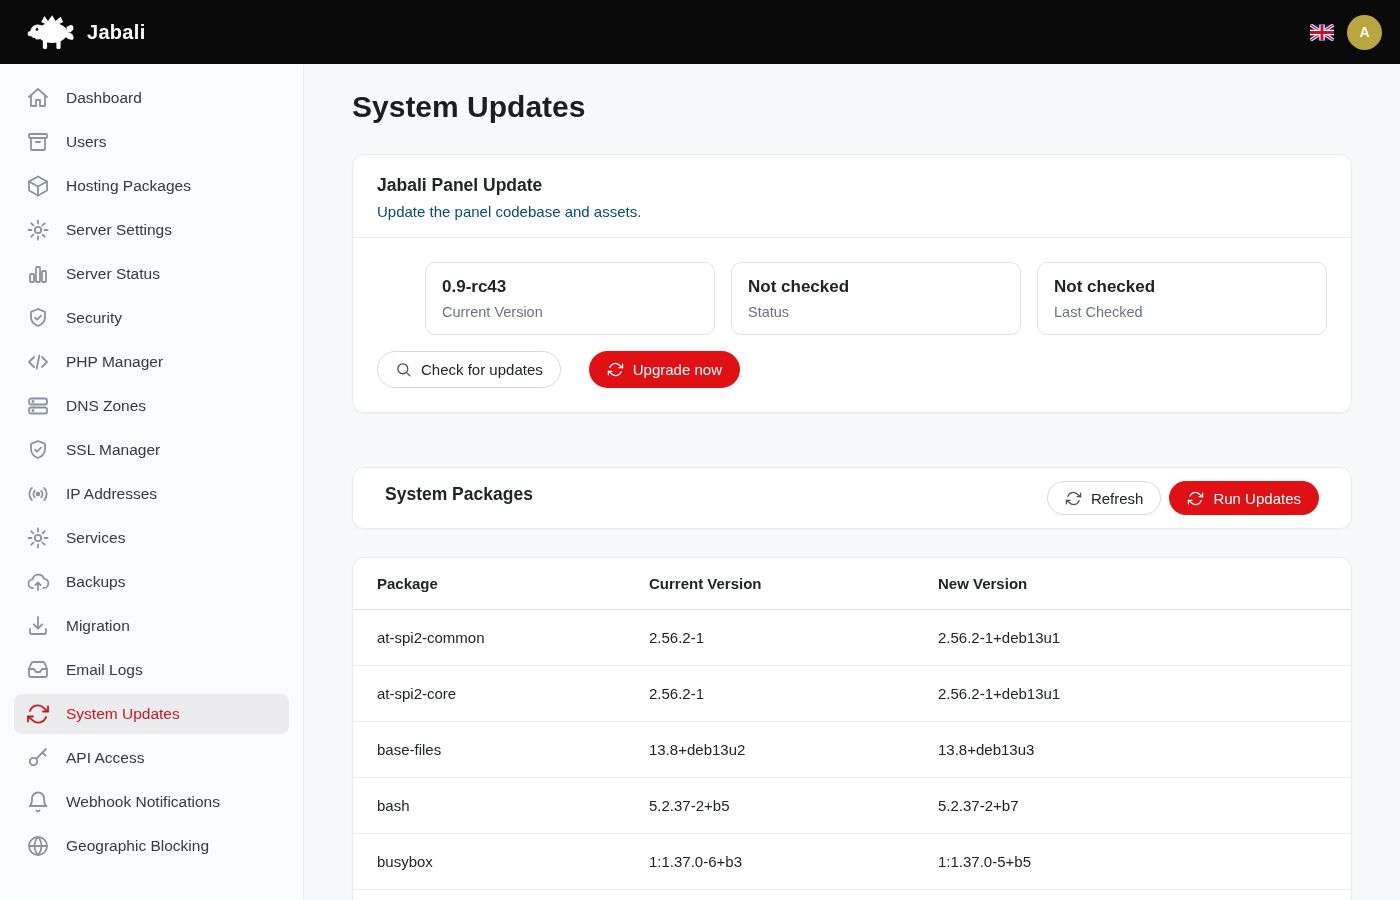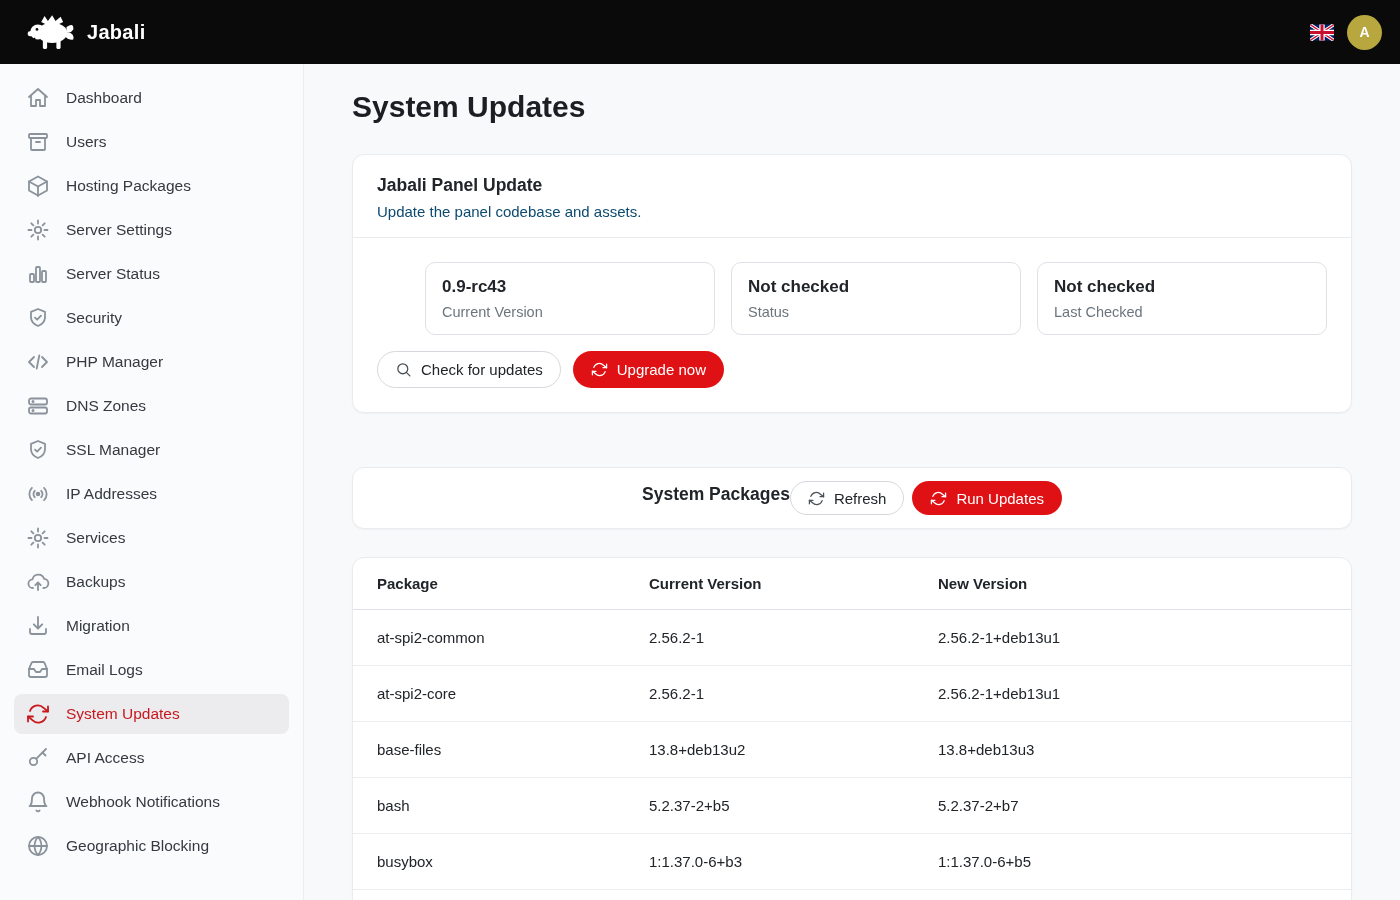--- a/index.html
+++ b/index.html
@@ -36,31 +36,31 @@
   .card-title { font-size:17.5px; font-weight:700; color:#212529; margin-bottom:7px; }
   .card-desc { font-size:15px; color:#0c4a6e; }
   .hdiv { border-top:1px solid #e9ecef; }
   .card-body { padding:24px; }
 
   .stats { display:flex; gap:16px;padding-left:48px; }
   .stat-box { flex:1; border:1px solid #dee2e6; border-radius:10px; background:#fff; padding:14px 16px; }
   .stat-value { font-size:17px; font-weight:700; color:#212529; margin-bottom:7px; }
   .stat-label { font-size:14.5px; color:#6c757d; }
 
-  .actions { display:flex; gap:12px; margin-top:16px; }
+  .actions { display:flex; gap:28px; margin-top:16px; }
   .btn { display:inline-flex; align-items:center; gap:9px; height:37px; padding:0 17px;
          border-radius:19px; font-size:15px; border:1px solid transparent; cursor:pointer;
          font-family:inherit; background:none; }
   .btn svg { width:17px; height:17px; }
   .btn-outline { background:#fff; border-color:#d5d9dd; color:#212529; }
   .btn-outline svg { color:#495057; }
   .btn-red { background:#e01114; color:#fff; }
   .btn-red svg { color:#fff; }
 
-  .pkg-card { margin-top:54px; display:flex; align-items:center; justify-content:center;
+  .pkg-card { margin-top:54px; display:flex; align-items:center; justify-content:space-between;
               padding:13px 32px; }
   .pkg-actions { display:flex; gap:8px; }
   .pkg-actions .btn { height:34px; border-radius:17px; }
 
   .table-card { margin-top:28px; overflow:hidden; }
   table { width:100%; border-collapse:collapse; table-layout:fixed; }
   th, td { text-align:left; font-size:15px; color:#212529; padding:17px 24px 17px 0; }
   th:first-child, td:first-child { padding-left:24px; width:296px; }
   th:nth-child(2), td:nth-child(2) { width:289px; }
   th { font-weight:700; border-bottom:1px solid #dee2e6; }
@@ -334,21 +334,21 @@
             <td>13.8+deb13u3</td>
           </tr>
           <tr>
             <td>bash</td>
             <td>5.2.37-2+b5</td>
             <td>5.2.37-2+b7</td>
           </tr>
           <tr>
             <td>busybox</td>
             <td>1:1.37.0-6+b3</td>
-            <td>1:1.37.0-6+b5</td>
+            <td>1:1.37.0-5+b5</td>
           </tr>
           <tr class="filler">
             <td></td>
             <td></td>
             <td></td>
           </tr>
         </tbody>
     </table>
   </section>
 </main>

